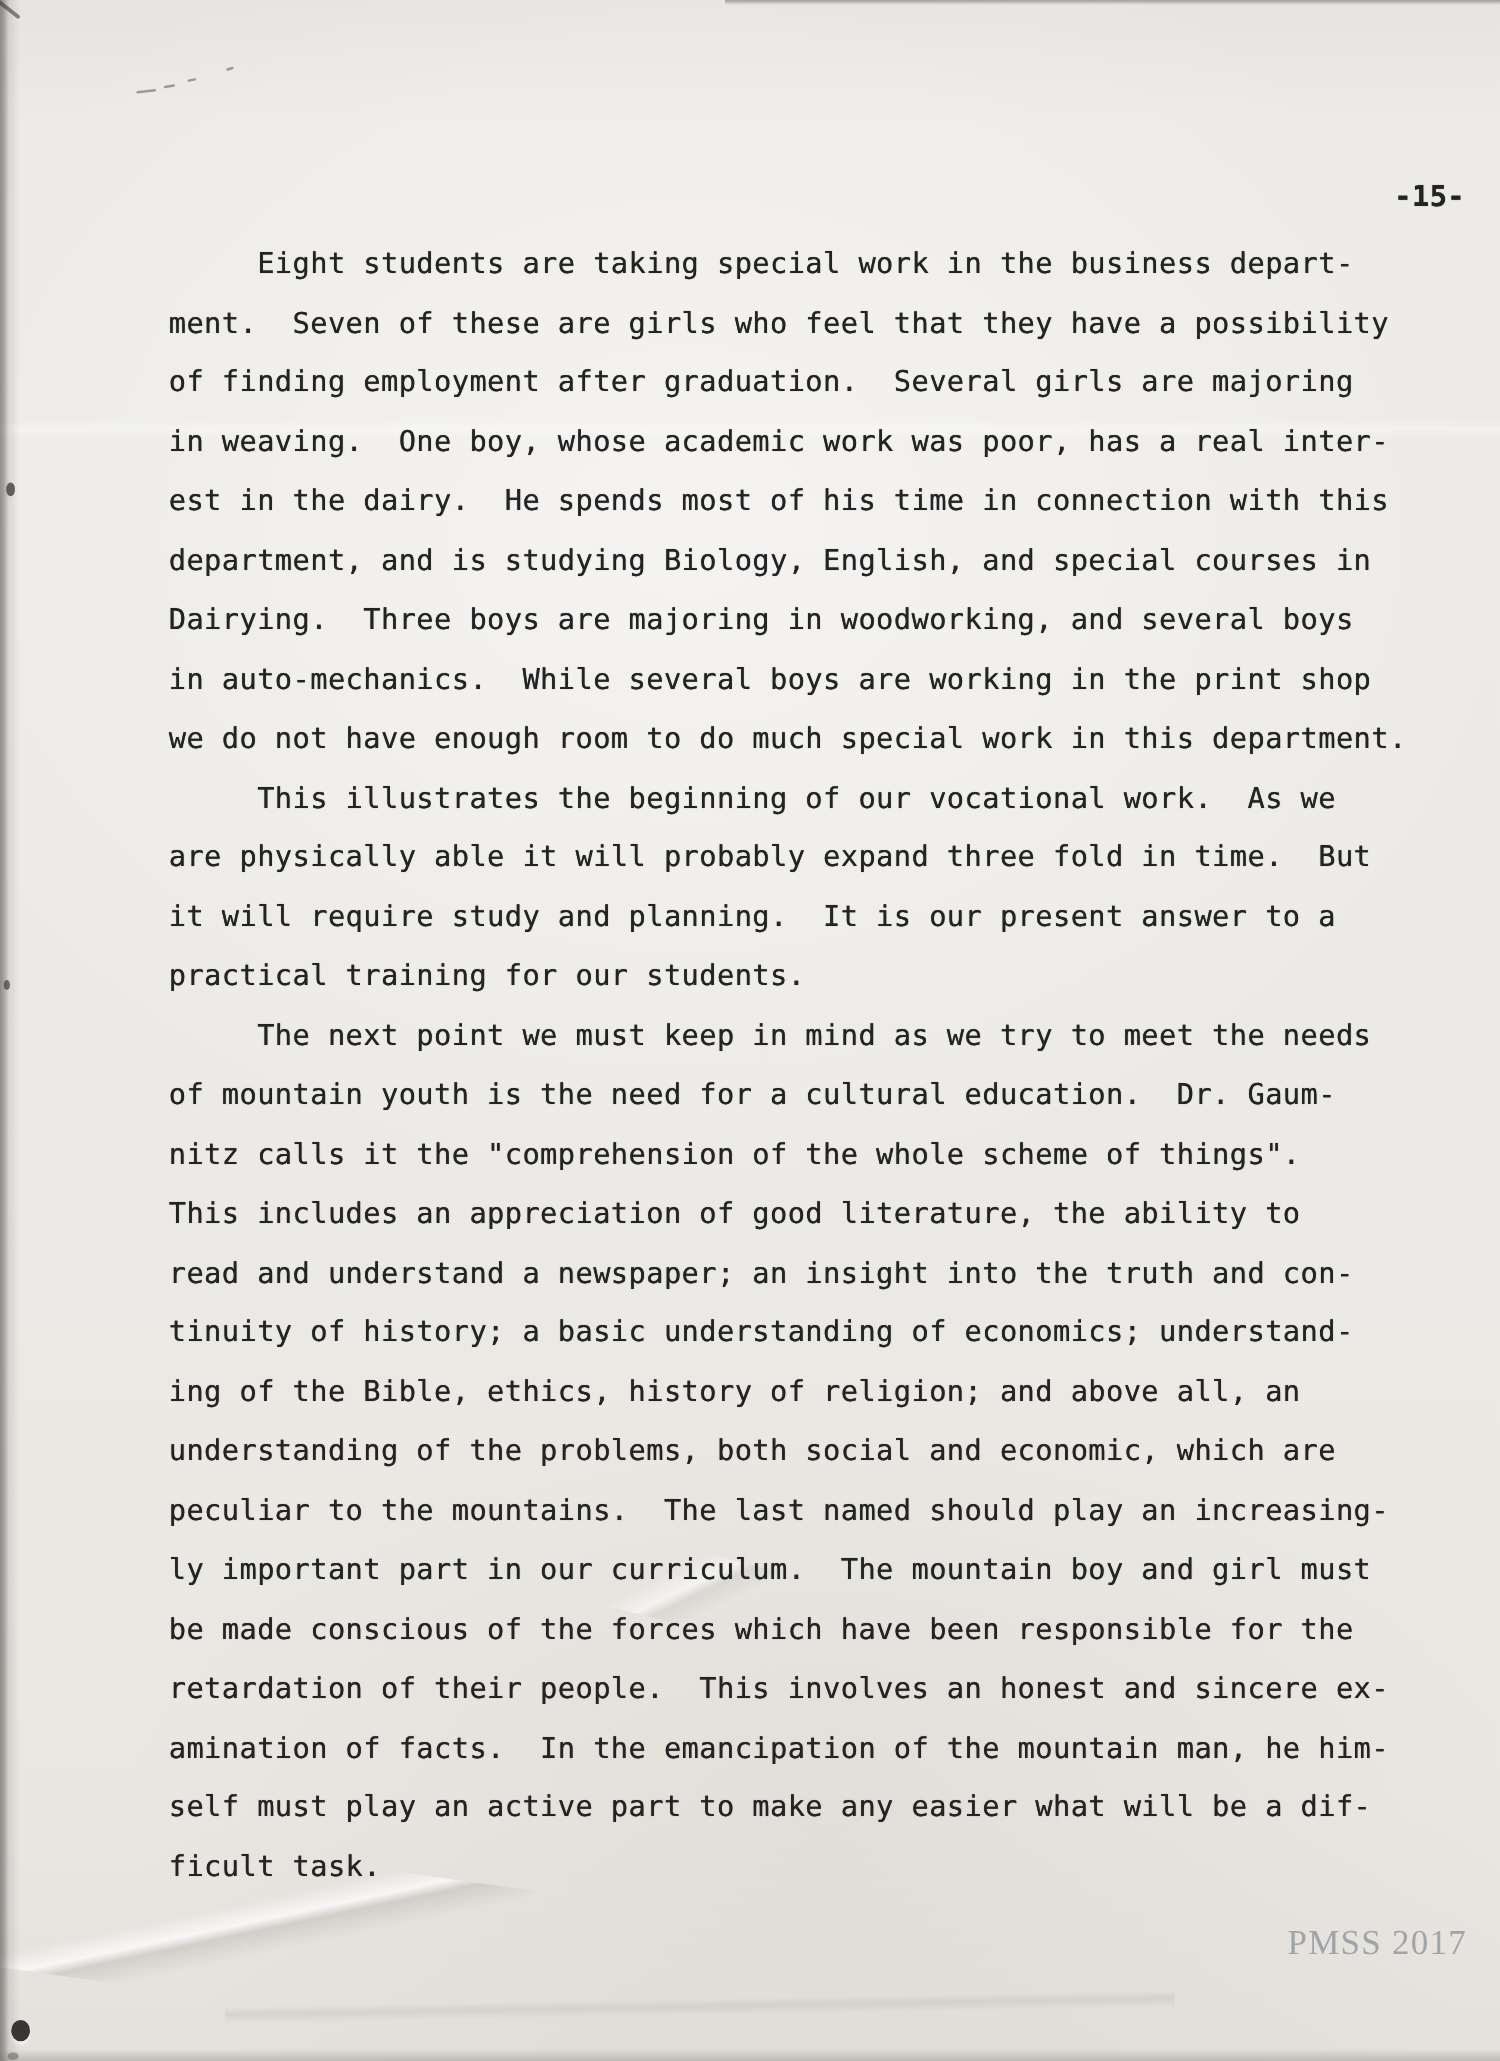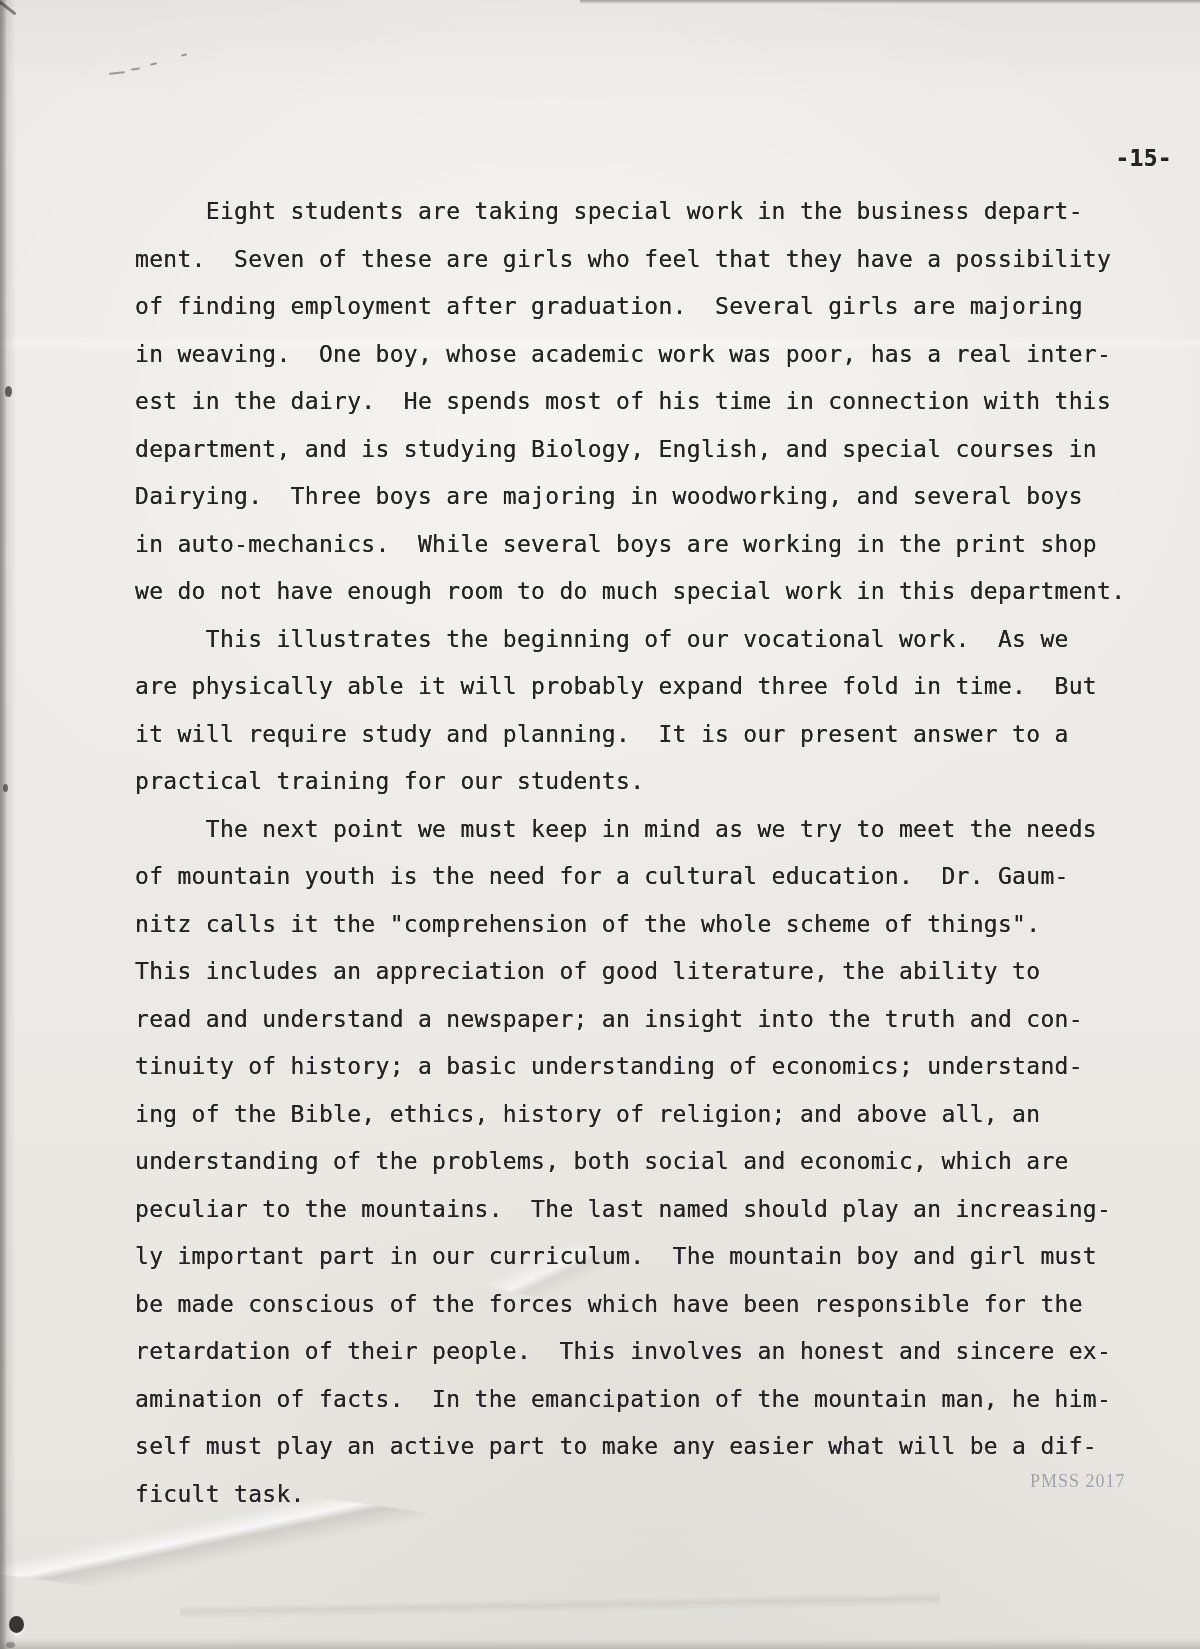--- a/index.html
+++ b/index.html
@@ -87,23 +87,23 @@
   .typed-body {
     position: absolute; left: 135px; top: 188px;
     font-size: 23px; font-weight: 400; letter-spacing: 0.3px;
     line-height: 47.5px;
     color: #232323;
     white-space: pre;
     text-shadow: 0 0 0.6px rgba(20,20,20,0.8);
   }
   .typed-line { height: 47.5px; }
   .watermark {
-    position: absolute; left: 1030px; top: 1471px;
+    position: absolute; left: 1030px; top: 1539px;
     font-family: "Liberation Serif", "DejaVu Serif", serif;
-    font-size: 18px; font-weight: 400; letter-spacing: 1px;
+    font-size: 28px; font-weight: 400; letter-spacing: 1px;
     color: #a0a4a8;
   }
 </style>
 </head>
 <body>
 
 <div class="paper">
 
   <div class="crease c4"></div>
   <div class="crease c3"></div>

